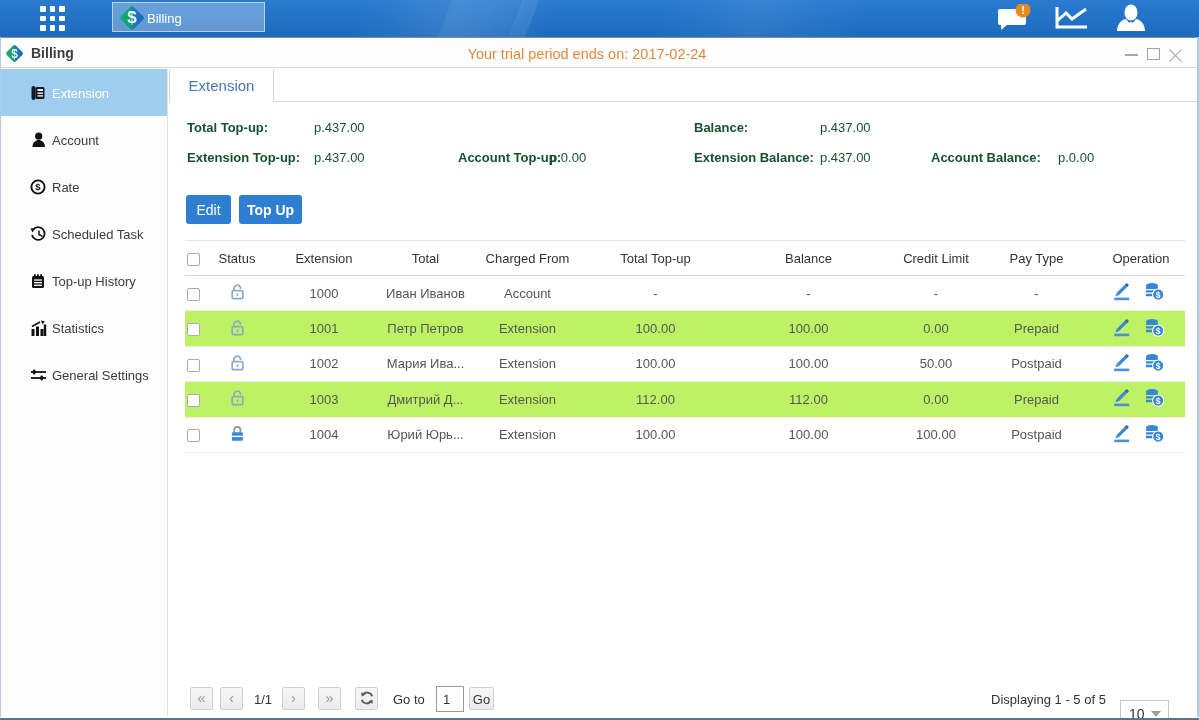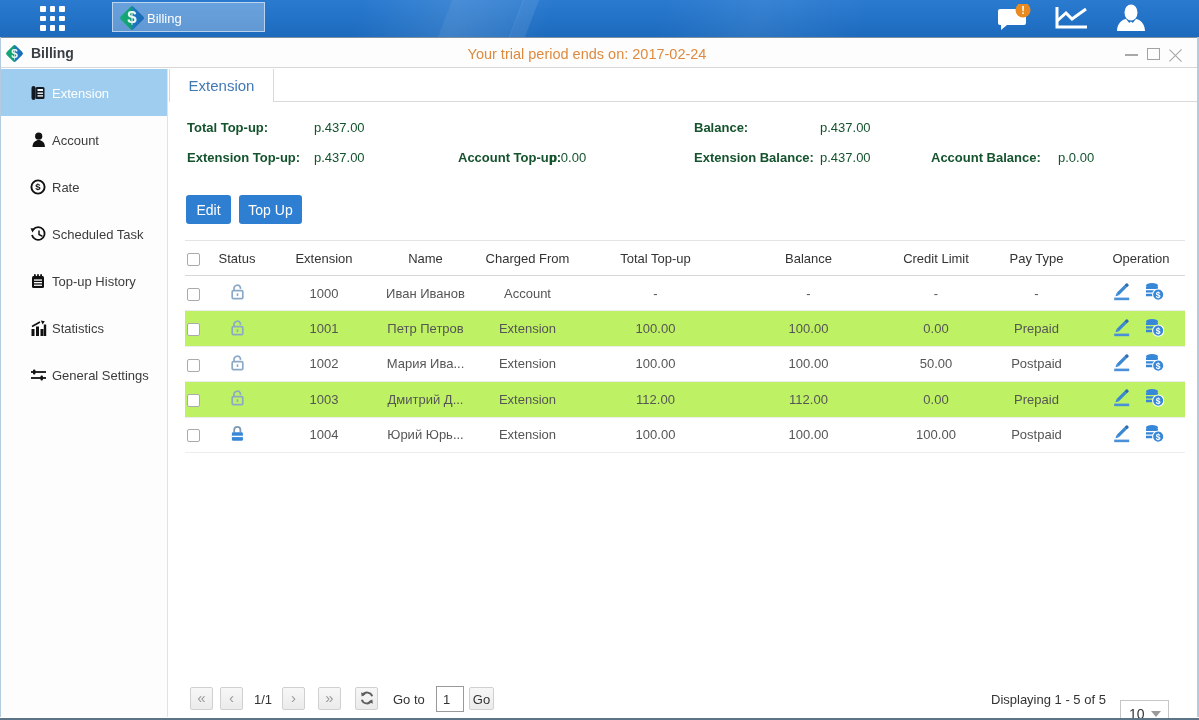--- a/index.html
+++ b/index.html
@@ -203,41 +203,41 @@
   <div class="stat" style="left:18px; top:80.5px;"><b>Extension Top-up:</b></div>
   <div class="stat" style="left:145px; top:80.5px;">p.437.00</div>
   <div class="stat" style="left:253px; top:80.5px;margin-left:36px;"><b>Account Top-up:</b></div>
   <div class="stat" style="left:381px; top:80.5px;">p.0.00</div>
   <div class="stat" style="left:525px; top:80.5px;"><b>Extension Balance:</b></div>
   <div class="stat" style="left:651px; top:80.5px;">p.437.00</div>
   <div class="stat" style="left:762px; top:80.5px;"><b>Account Balance:</b></div>
   <div class="stat" style="left:889px; top:80.5px;">p.0.00</div>
 
   <div class="btn" style="left:17px; top:126px; width:45px; height:29px;">Edit</div>
-  <div class="btn" style="left:70px; top:126px; width:63px; height:29px;">Top Up</div>
+  <div class="btn" style="left:70px; top:126px; width:63px; height:29px;font-weight:bold;">Top Up</div>
 
   <table id="tbl">
     <colgroup>
       <col style="width:27px">
         <col style="width:50px">
         <col style="width:124px">
         <col style="width:79px">
       <col style="width:125px">
         <col style="width:131px">
         <col style="width:175px">
         <col style="width:80px">
       <col style="width:121px">
         <col style="width:88px">
     </colgroup>
     <tbody>
         <tr>
       <th class="c0"><span class="cb"></span></th>
           <th>Status</th>
           <th>Extension</th>
-          <th>Name</th>
+          <th>Total</th>
       <th>Charged From</th>
           <th>Total Top-up</th>
           <th>Balance</th>
           <th>Credit Limit</th>
           <th>Pay Type</th>
           <th>Operation</th>
     </tr>
     <tr>
       <td class="c0"><span class="cb"></span></td>
           <td><svg width="17" height="19" viewBox="0 0 17 19">

